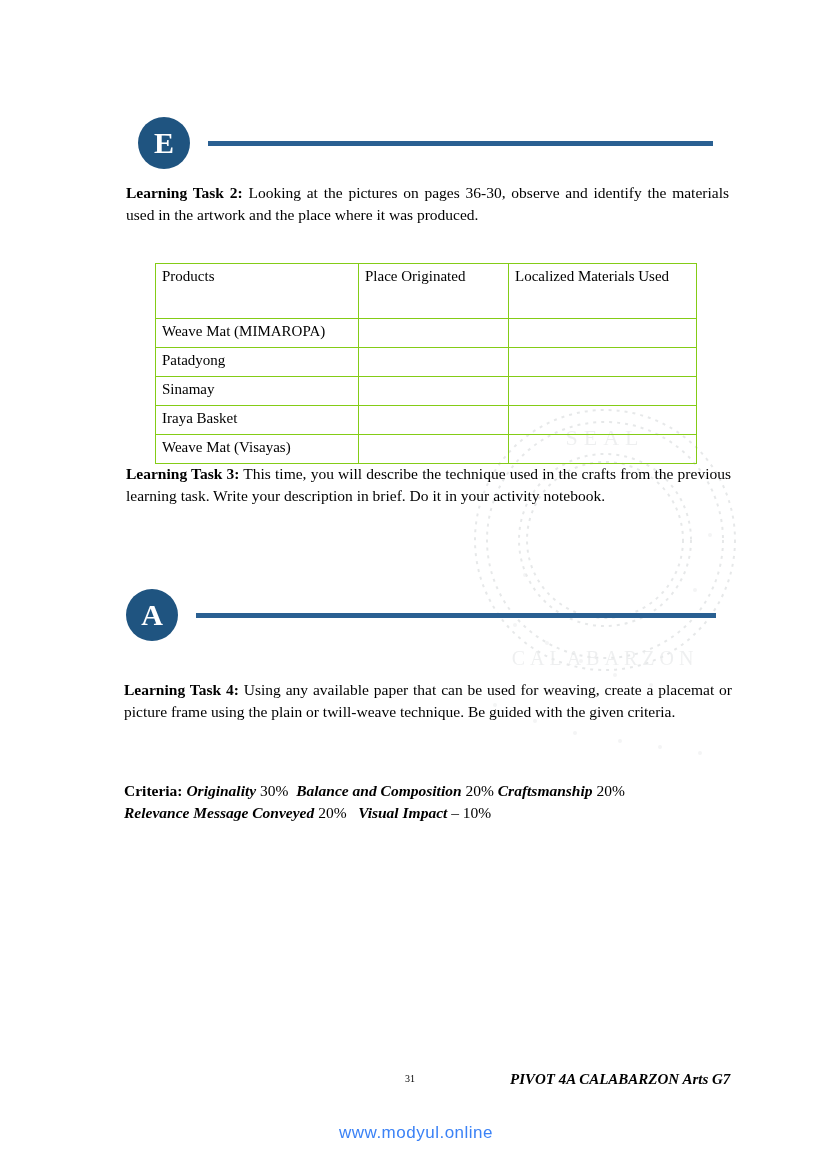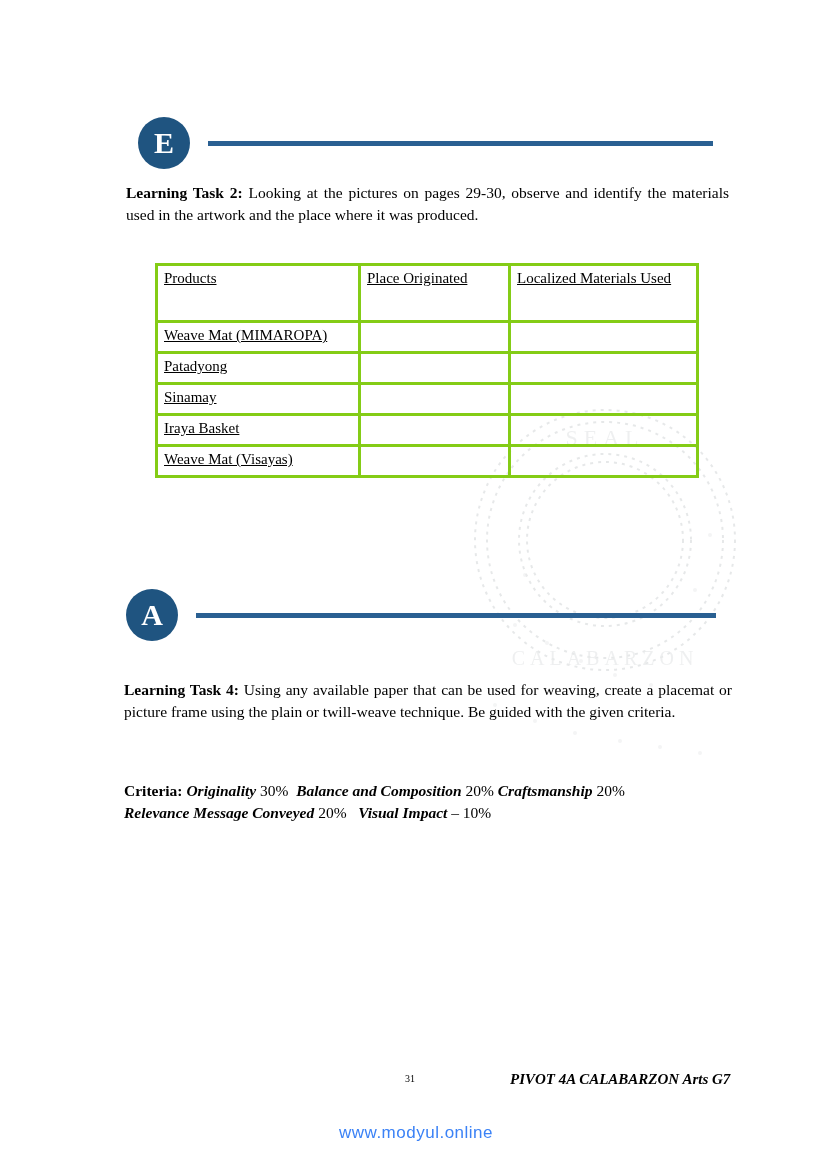--- a/index.html
+++ b/index.html
@@ -71,27 +71,26 @@
   .lead {
     font-weight: bold;
   }
 
   table.tasks {
     position: absolute;
     border-collapse: collapse;
     table-layout: fixed;
   }
   table.tasks td, table.tasks th {
-    border: 3px solid #84cc16;
+    border: 1px solid #84cc16;
     font-weight: normal;
     font-size: 15px;
     padding: 4px 6px;
     vertical-align: top;
     background: transparent;
-    text-decoration: underline;
   }
   table.tasks th.hdr-left {
     text-align: left;
     height: 46px;
     vertical-align: top;
   }
   table.tasks th.hdr-center {
     text-align: left;
     vertical-align: top;
     height: 46px;
@@ -167,21 +166,21 @@
         <circle cx="255" cy="160" r="2"></circle>
     </g>
   </svg>
 
   <div class="section-badge-row" style="left:138px; top:117px; width:575px;">
     <div class="badge">E</div>
     <div class="badge-rule" style="width:505px;"></div>
   </div>
 
   <div class="para" style="left:126px; top:182px; width:603px;">
-    <span class="lead">Learning Task 2:</span><span> Looking at the pictures on pages 29-30, observe and identify the materials used in the artwork and the place where it was produced.</span>
+    <span class="lead">Learning Task 2:</span><span> Looking at the pictures on pages 36-30, observe and identify the materials used in the artwork and the place where it was produced.</span>
   </div>
 
   <table class="tasks" style="left:155px; top:263px; width:541px;">
     <colgroup>
       <col style="width:203px">
       <col style="width:150px">
       <col style="width:188px">
     </colgroup>
     <thead>
       <tr>
@@ -212,20 +211,23 @@
         <td class="cell-blank"></td>
       </tr>
       <tr>
         <td class="cell-label">Weave Mat (Visayas)</td>
         <td class="cell-blank"></td>
         <td class="cell-blank"></td>
       </tr>
     </tbody>
   </table>
 
+  <div class="para" style="left:126px; top:463px; width:605px;">
+    <span class="lead">Learning Task 3:</span><span> This time, you will describe the technique used in the crafts from the previous learning task. Write your description in brief. Do it in your activity notebook.</span>
+  </div>
 
   <div class="section-badge-row" style="left:126px; top:589px; width:590px;">
     <div class="badge">A</div>
     <div class="badge-rule" style="width:520px;"></div>
   </div>
 
   <div class="para" style="left:124px; top:679px; width:608px;">
     <span class="lead">Learning Task 4:</span><span> Using any available paper that can be used for weaving, create a placemat or picture frame using the plain or twill-weave technique. Be guided with the given criteria.</span>
   </div>
 

